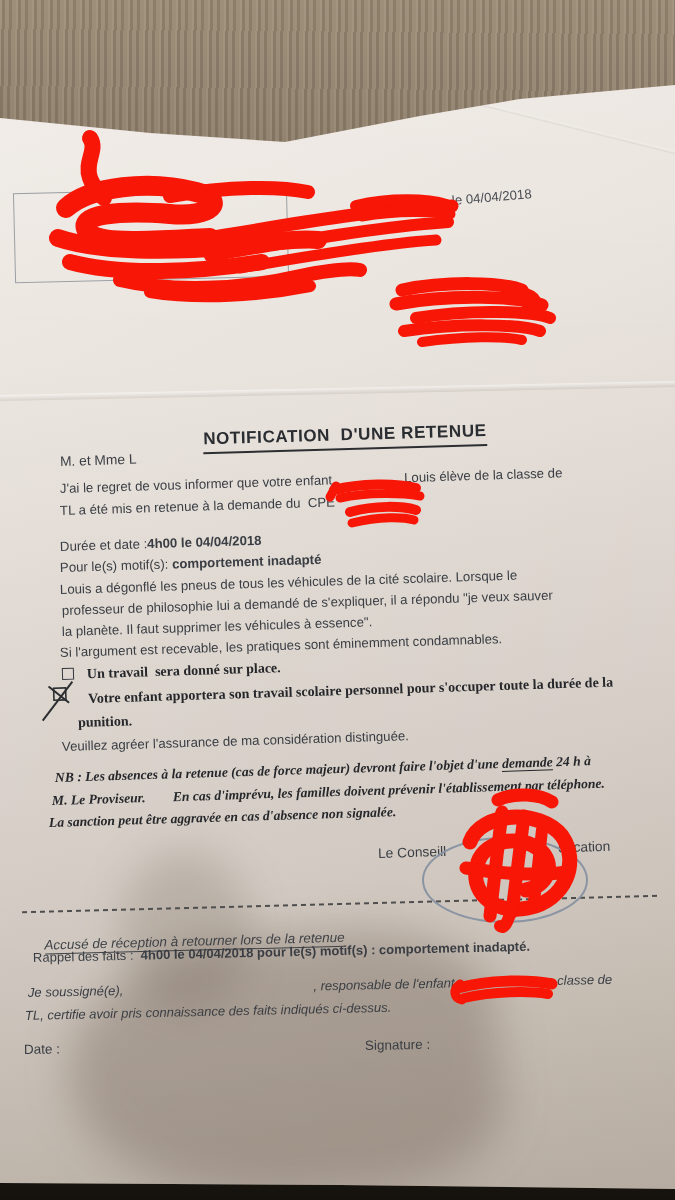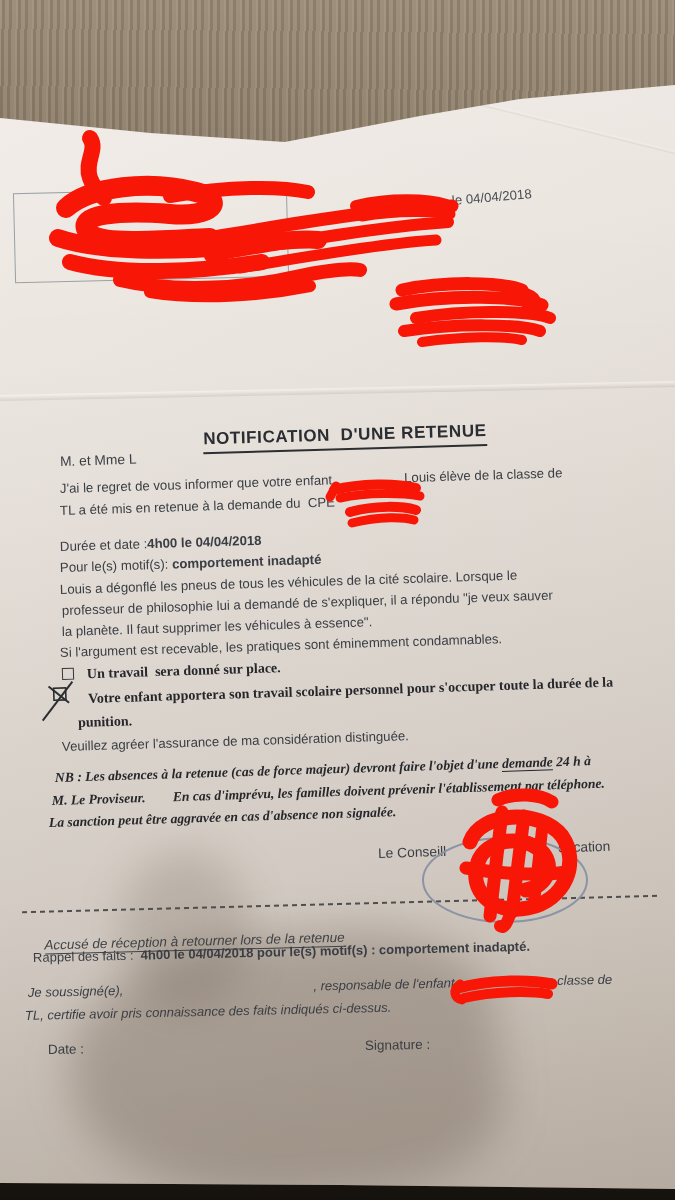--- a/index.html
+++ b/index.html
@@ -109,21 +109,21 @@
   <div class="line it ack-title" style="left:30px;top:921px;font-size:13.5px;color:#3f4246;transform:rotate(-1.5deg);">
     <span>Accusé de réception à retourner lors de la retenue</span>
   </div>
 
   <div class="line" style="left:33px;top:950px;font-size:13px;transform:rotate(-1.3deg);"><span>Rappel des faits :  </span><span class="b">4h00 le 04/04/2018 pour le(s) motif(s) : comportement inadapté.</span></div>
 
   <div class="line it" style="left:28px;top:985px;font-size:13px;transform:rotate(-1.3deg);"><span>Je soussigné(e),</span><span class="gap" style="width:190px;"></span><span>, responsable de l'enfant</span><span class="gap" style="width:50px;"></span><span>Louis en classe de</span></div>
 
   <div class="line it" style="left:25px;top:1008px;font-size:13px;transform:rotate(-1.3deg);">TL, certifie avoir pris connaissance des faits indiqués ci-dessus.</div>
 
-  <div class="line" style="left:48px;top:1042px;font-size:13.5px;transform:rotate(-1deg);">Date :</div>
+  <div class="line" style="left:24px;top:1042px;font-size:13.5px;transform:rotate(-1deg);">Date :</div>
   <div class="line" style="left:365px;top:1038px;font-size:13.5px;transform:rotate(-1deg);">Signature :</div>
 </div>
 
 <svg class="scribbles" width="675" height="1200" viewBox="0 0 675 1200">
   <ellipse cx="505" cy="880" rx="82" ry="42" fill="none" stroke="#8b94a3" stroke-width="2"></ellipse>
   <g stroke="#f81606" fill="none" stroke-linecap="round" stroke-linejoin="round">
     <g>
       <path d="M90,138 C98,150 84,162 90,178 C93,187 99,193 104,198" stroke-width="16"></path>
       <path d="M66,208 C90,186 150,180 196,192 C228,200 212,218 170,214 C120,210 74,214 88,232 C100,246 160,240 210,238" stroke-width="20"></path>
       <path d="M170,196 C230,186 280,186 308,192" stroke-width="14"></path>

